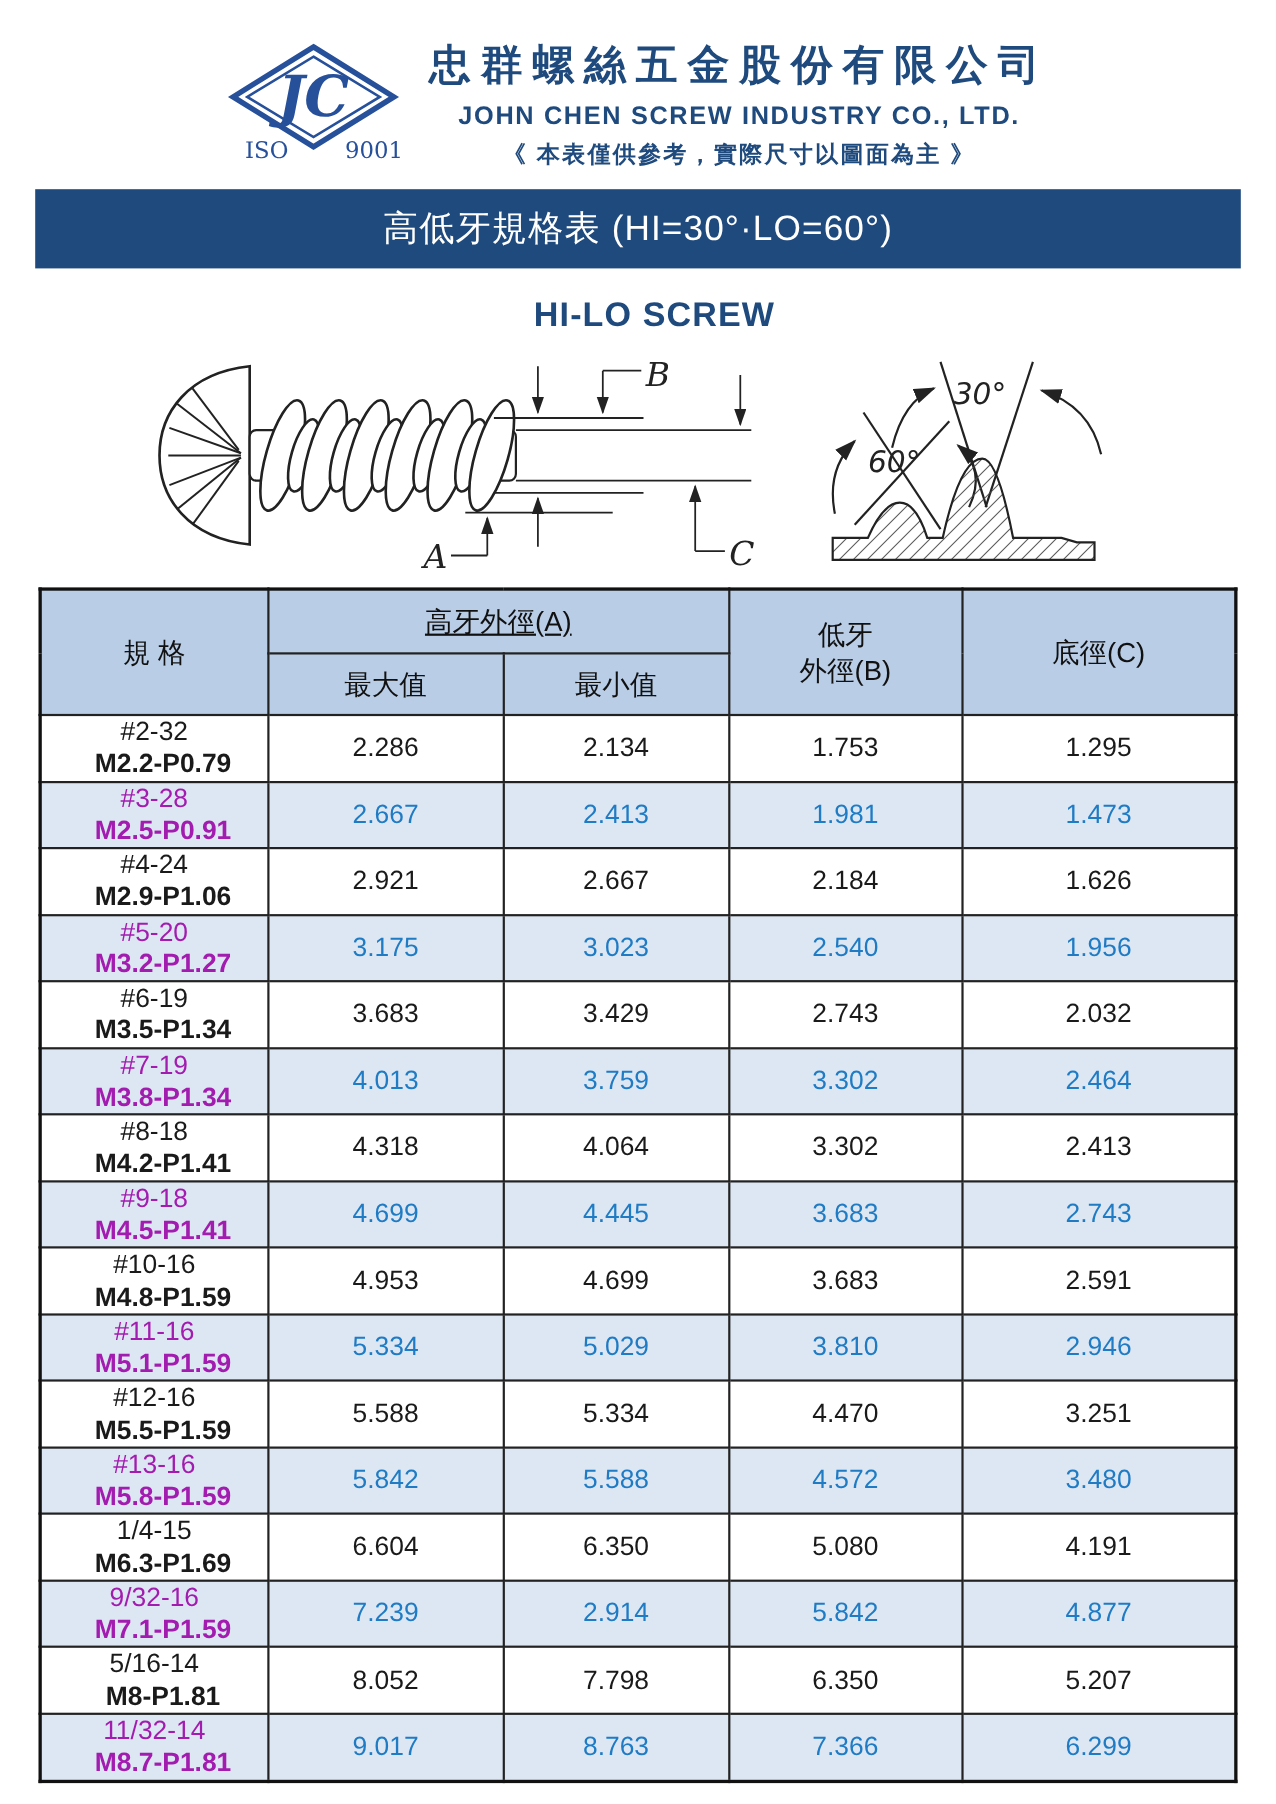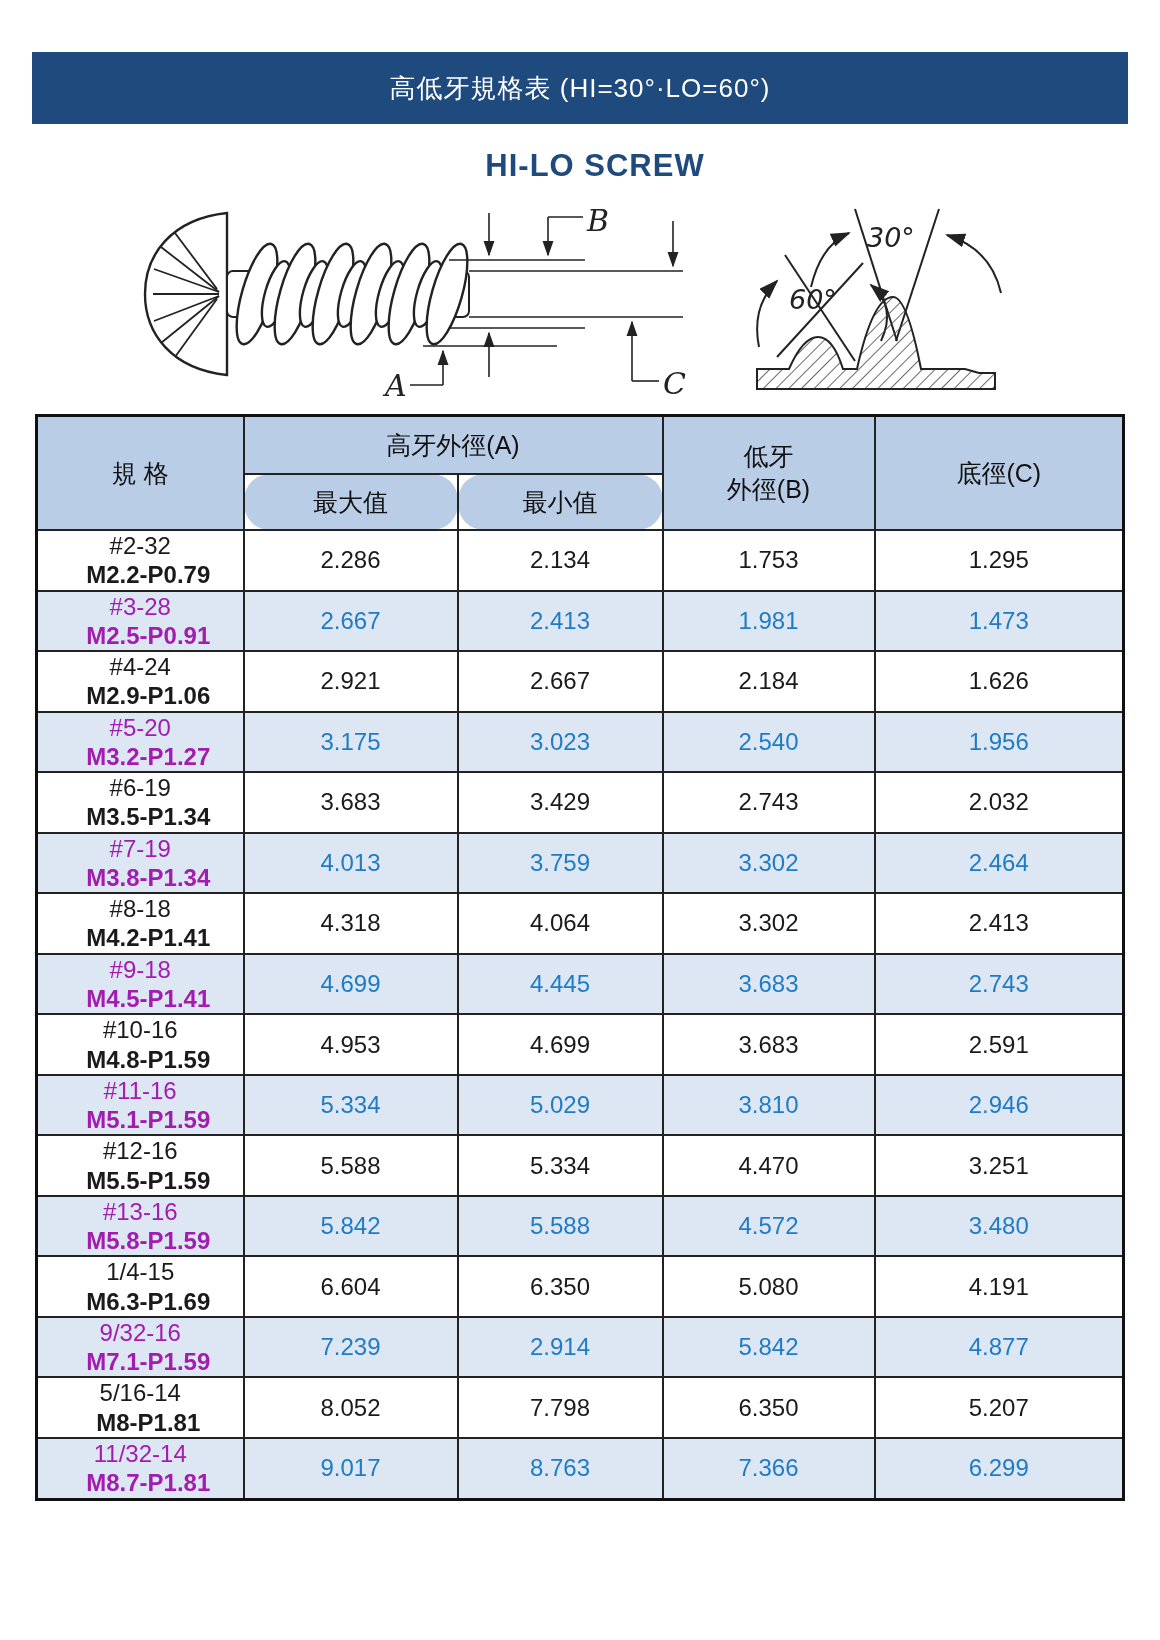--- a/index.html
+++ b/index.html
@@ -9,46 +9,60 @@
   
   .header-row{display:flex;justify-content:center;align-items:center;gap:26px;}
   .logo{width:158px;height:118px;flex:0 0 auto;}
   .company-block{text-align:center;}
   .company-zh{font-size:38px;font-weight:bold;color:#1F4A7D;letter-spacing:9px;white-space:nowrap;}
   .company-en{font-size:23px;font-weight:bold;color:#1F4A7D;margin-top:7px;letter-spacing:1.5px;}
   .note{font-size:21px;font-weight:bold;color:#1F4A7D;margin-top:7px;letter-spacing:2px;}
 
   
   .banner{margin:18px 32px 0 32px;background:#1F4A7D;height:72px;display:flex;align-items:center;justify-content:center;}
-  .banner-title{color:#ffffff;font-size:26px;letter-spacing:1px;}
+  .banner-title{color:#ffffff;font-size:32px;letter-spacing:1px;}
 
   .subtitle{text-align:center;color:#1F4A7D;font-weight:bold;font-size:31px;margin-top:24px;letter-spacing:1px;margin-left:30px;}
 
   
   .diagrams{display:flex;justify-content:center;align-items:center;gap:46px;margin-top:4px;height:212px;}
   .diagram-svg{display:block;}
 
   
   table.spec{border-collapse:collapse;margin:14px auto 0 auto;width:1090px;table-layout:fixed;border:3px solid #111;}
   table.spec th, table.spec td{border:2px solid #222;text-align:center;vertical-align:middle;padding:0;}
   table.spec th{background:#B9CDE6;font-weight:normal;font-size:25px;color:#111;}
-  .th-top{height:56px;}
-  .th-sub{height:54px;border-radius:26px;}
+  .th-top{height:56px;text-decoration:underline;}
+  .th-sub{height:54px;}
   col.c-spec{width:207px;} col.c-max{width:214px;} col.c-min{width:205px;} col.c-lo{width:212px;}
   table.spec td{font-size:24px;height:56px;background:#ffffff;color:#1a1a1a;}
   td.spec-cell{font-size:22px;line-height:1.22;}
   .spec2{font-weight:bold;margin-left:16px;}
   tr.hl td{background:#DDE7F3;color:#1F7BC4;}
   tr.hl .spec1, tr.hl .spec2{color:#a21caf;}
 </style>
 </head>
 <body>
 
 <div class="page">
 
+  <div class="header-row">
+    <svg class="logo" viewBox="0 0 160 112">
+      <polygon points="80,4 154,50 80,96 6,50" fill="none" stroke="#27509B" stroke-width="5"></polygon>
+      <polygon points="80,13 141,50 80,87 19,50" fill="none" stroke="#27509B" stroke-width="2.4"></polygon>
+      <text x="80" y="68" text-anchor="middle" font-family="DejaVu Serif, serif" font-style="italic" font-weight="bold" font-size="52" fill="#27509B">JC</text>
+      <text x="17" y="106" font-family="DejaVu Serif, serif" font-size="21" fill="#27509B">ISO</text>
+      <text x="109" y="106" font-family="DejaVu Serif, serif" font-size="21" fill="#27509B">9001</text>
+    </svg>
+    <div class="company-block">
+      <div class="company-zh">忠群螺絲五金股份有限公司</div>
+      <div class="company-en">JOHN CHEN SCREW INDUSTRY CO., LTD.</div>
+      <div class="note">《 本表僅供參考，實際尺寸以圖面為主 》</div>
+    </div>
+  </div>
 
   <div class="banner">
     <div class="banner-title">高低牙規格表 (HI=30°·LO=60°)</div>
   </div>
 
   <div class="subtitle">HI-LO SCREW</div>
 
   <div class="diagrams">
 
     <svg class="diagram-svg" width="560" height="210" viewBox="0 0 560 210">

